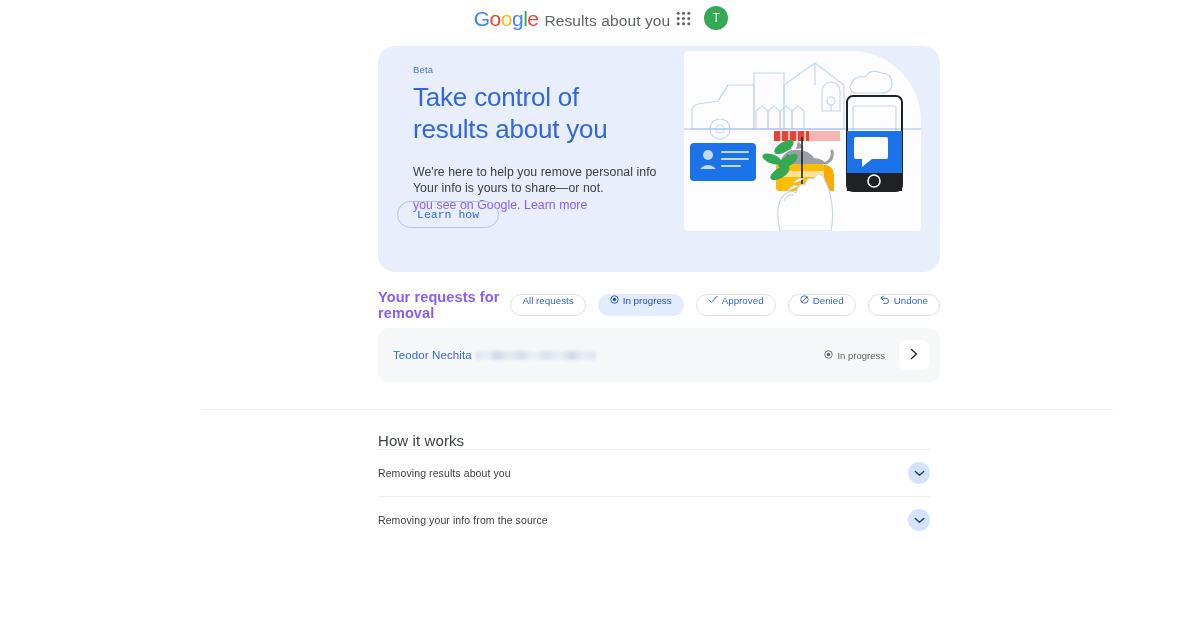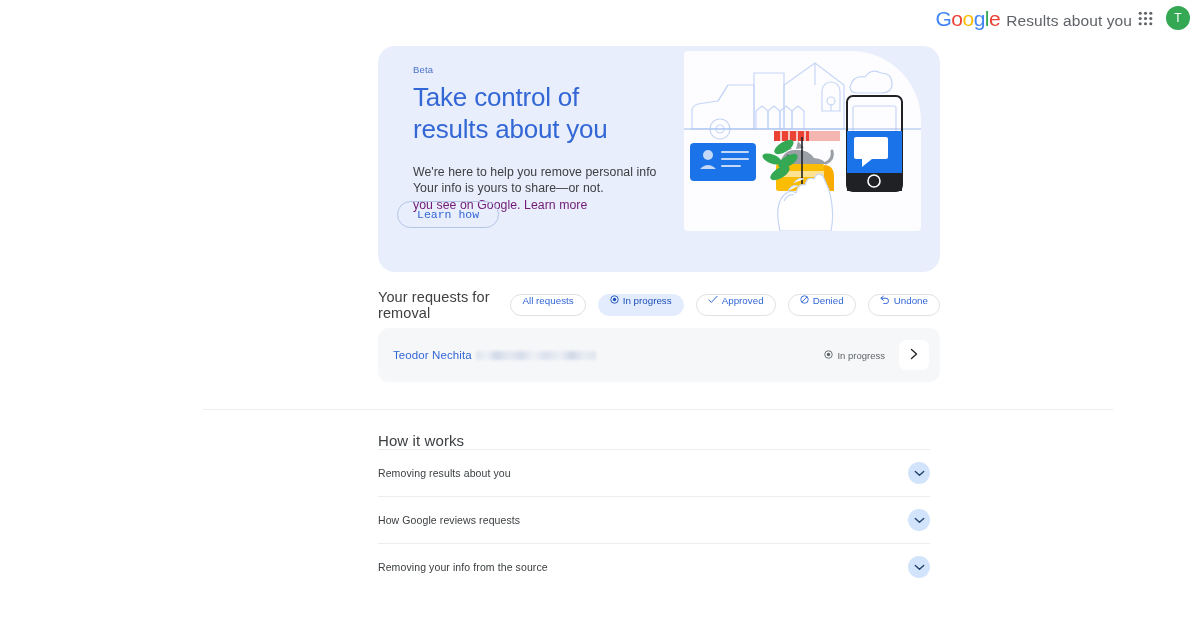--- a/index.html
+++ b/index.html
@@ -9,21 +9,21 @@
     font-family: "Liberation Sans", sans-serif;
     color: #3c4043;
     overflow: hidden;
   }
 
   
   .header {
     height: 36px;
     display: flex;
     align-items: center;
-    justify-content: flex-end;
+    justify-content: center;
     padding: 0 10px 0 12px;
   }
   .brand { display: flex; align-items: baseline; gap: 6px; }
   .g-logo { font-size: 21px; letter-spacing: -0.5px; font-weight: 400; line-height: 1; }
   .g-logo span { font-family: "Liberation Sans", sans-serif; }
   .g-b { color: #4285f4; } .g-r { color: #ea4335; }
   .g-y { color: #fbbc05; } .g-g { color: #34a853; }
   .product-name {
     font-size: 15.5px; color: #5f6368; font-weight: 400; line-height: 1;
     letter-spacing: 0.1px;
@@ -61,21 +61,21 @@
   }
   .hero-title {
     font-size: 26px; line-height: 1.23; color: #3367d6;
     font-weight: 400; letter-spacing: -0.2px;
   }
   .hero-body {
     margin-top: 18px;
     font-size: 12.3px; line-height: 1.33; color: #3c4043;
     letter-spacing: 0.05px;
   }
-  .hero-body .lm { color: #701a75; }
+  .hero-body .lm { color: #8b5cf6; }
   .learn-how {
     position: absolute; left: 19px; top: 155px;
     height: 27px; padding: 0 19px;
     border: 1px solid #b3c4e8; border-radius: 14px;
     background: transparent; color: #3367d6;
     font-size: 11.5px; font-family: Liberation Mono, monospace;
     display: flex; align-items: center; cursor: pointer;
   }
   
   .illus {
@@ -85,21 +85,21 @@
     border-radius: 4px 70px 4px 4px;
     overflow: hidden;
   }
 
   
   .requests-head {
     display: flex; align-items: center;
     margin-top: 21px; height: 24px;
   }
   .requests-title {
-    font-size: 14.5px; color: #404040; font-weight: 400;
+    font-size: 14.5px; color: #8b5cf6; font-weight: 700;
     letter-spacing: 0.1px;
   }
   .chips { display: flex; gap: 12px; margin-left: auto; }
   .chip {
     height: 22px; padding: 0 11px;
     border: 1px solid #dfe1e5; border-radius: 11px;
     background: #fff; color: #3367d6;
     font-size: 9.8px; font-family: inherit;
     display: flex; align-items: flex-start; gap: 4px;
     cursor: pointer; white-space: nowrap;
@@ -383,28 +383,20 @@
     <div class="acc-item">
       <span class="acc-label">Removing results about you</span>
       <button class="acc-toggle">
         <svg width="11" height="7" viewBox="0 0 12 8">
             <path d="M1.2 1.6 L6 6 L10.8 1.6" fill="none" stroke="#1f3d6b" stroke-width="1.5" stroke-linecap="round" stroke-linejoin="round"></path>
           </svg>
       </button>
     </div>
 
 
-    <div class="acc-item">
-      <span class="acc-label">How Google reviews requests</span>
-      <button class="acc-toggle">
-        <svg width="11" height="7" viewBox="0 0 12 8">
-            <path d="M1.2 1.6 L6 6 L10.8 1.6" fill="none" stroke="#1f3d6b" stroke-width="1.5" stroke-linecap="round" stroke-linejoin="round"></path>
-          </svg>
-      </button>
-    </div>
 
     <div class="acc-item">
       <span class="acc-label">Removing your info from the source</span>
       <button class="acc-toggle">
         <svg width="11" height="7" viewBox="0 0 12 8">
             <path d="M1.2 1.6 L6 6 L10.8 1.6" fill="none" stroke="#1f3d6b" stroke-width="1.5" stroke-linecap="round" stroke-linejoin="round"></path>
           </svg>
       </button>
     </div>
   </div>

